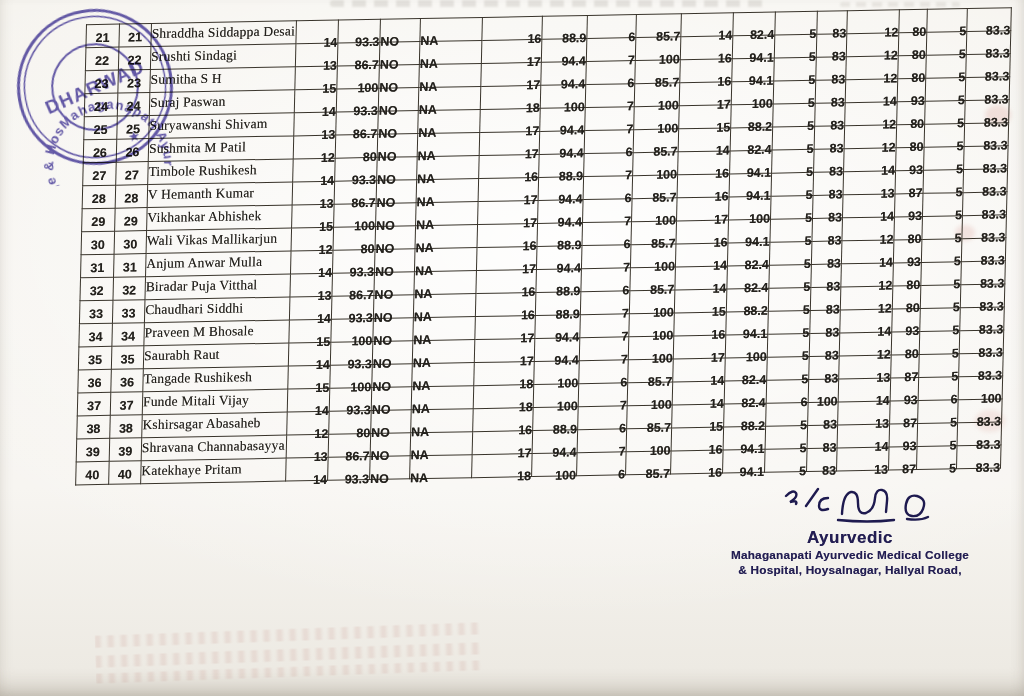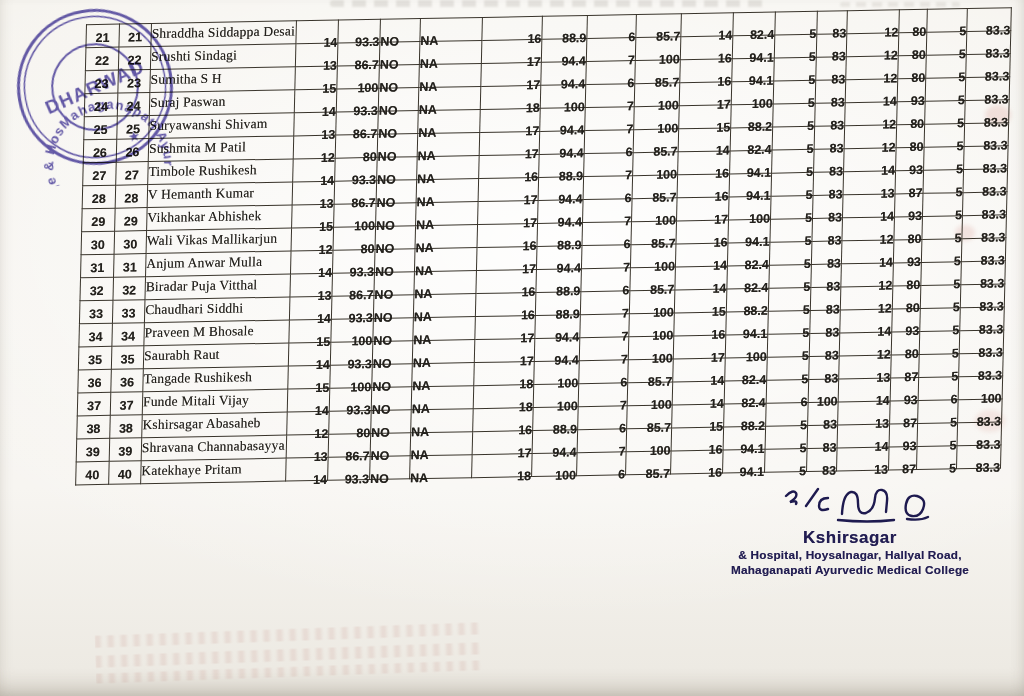--- a/index.html
+++ b/index.html
@@ -560,19 +560,19 @@
 
   <div id="sig-block">
     <svg id="sig-scribble" width="200" height="48" viewBox="0 0 200 48">
       <g fill="none" stroke="#1e1a4f" stroke-width="2.4" stroke-linecap="round">
         <path d="M36,10 q7,-7 10,-3 q2,4 -6,9 q8,-2 6,2 M56,20 L68,3 M78,12 q-9,0 -9,8 q0,6 9,3"></path>
         <path d="M92,28 q1,-20 9,-22 q7,-1 7,11 q0,12 8,10 q8,-3 9,-15 q1,-9 7,-8 q6,1 5,11 l-1,11"></path>
         <path d="M88,34 q30,3 56,0"></path>
         <path d="M162,30 q-8,-1 -6,-12 q2,-10 11,-8 q10,3 6,13 q-3,8 -11,7 m-5,3 q13,2 21,-2"></path>
       </g>
     </svg>
-    <div id="principal-title">Kshirsagar</div>
+    <div id="principal-title">Ayurvedic</div>
+    <div class="org-line">Mahaganapati Ayurvedic Medical College</div>
     <div class="org-line">&amp; Hospital, Hoysalnagar, Hallyal Road,</div>
-    <div class="org-line">Mahaganapati Ayurvedic Medical College</div>
   </div>
 
   <div class="edge-vignette"></div>
 </div>
 
 </body></html>

